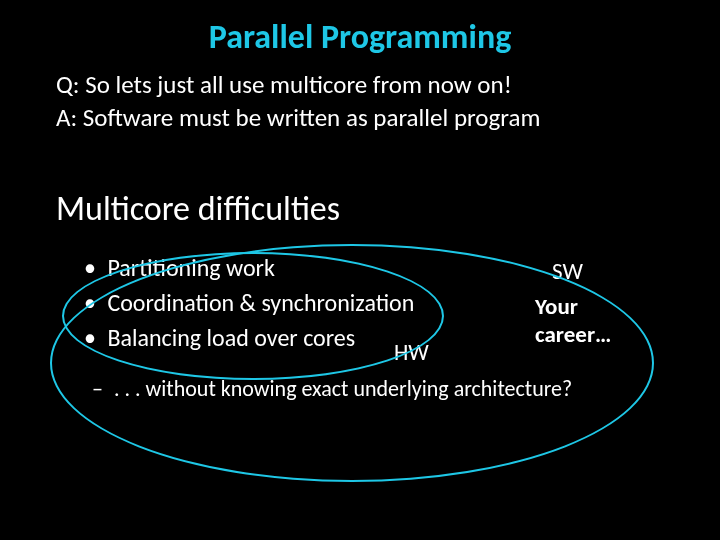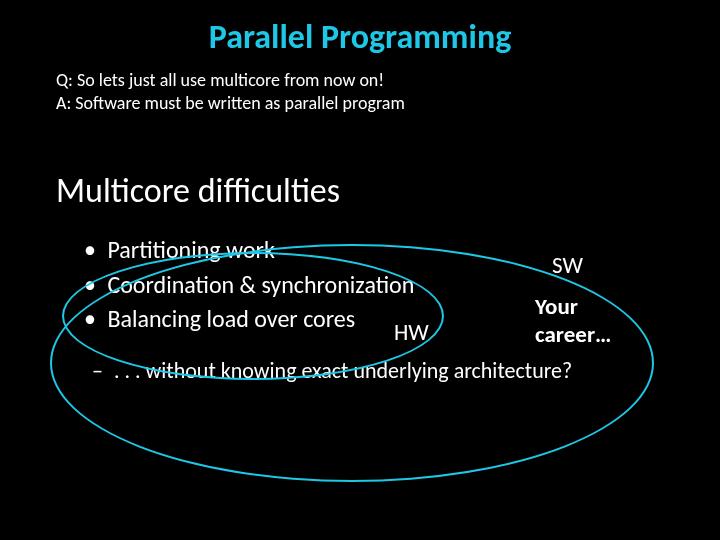--- a/index.html
+++ b/index.html
@@ -18,21 +18,21 @@
   }
   .title {
     text-align: center;
     font-size: 34px;
     font-weight: 700;
     padding-top: 16px;
     letter-spacing: 0px;
   }
   .qa {
     color: #fff;
-    font-size: 18px;
+    font-size: 25px;
     line-height: 1.3;
     padding: 12px 37px 0 56px;
   }
   .section {
     color: #fff;
     font-size: 34px;
     padding: 54px 56px 0 56px;
   }
   .bullets {
     color: #fff;
@@ -53,28 +53,28 @@
     padding: 4px 0 0 112px;
   }
   .sub::before {
     content: "– ";
     margin-left: -20px;
     padding-right: 6px;
   }
   .hw-label {
     position: absolute;
     left: 394px;
-    top: 318px;
+    top: 338px;
     color: #fff;
     font-size: 23px;
   }
   .sw-label {
     position: absolute;
     left: 552px;
-    top: 251px;
+    top: 257px;
     color: #fff;
     font-size: 23px;
   }
   .career-label {
     position: absolute;
     left: 535px;
     top: 293px;
     color: #fff;
     font-size: 23px;
     text-align: left;

